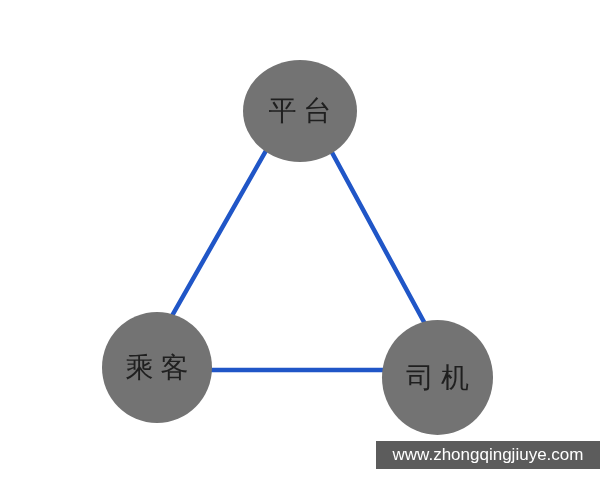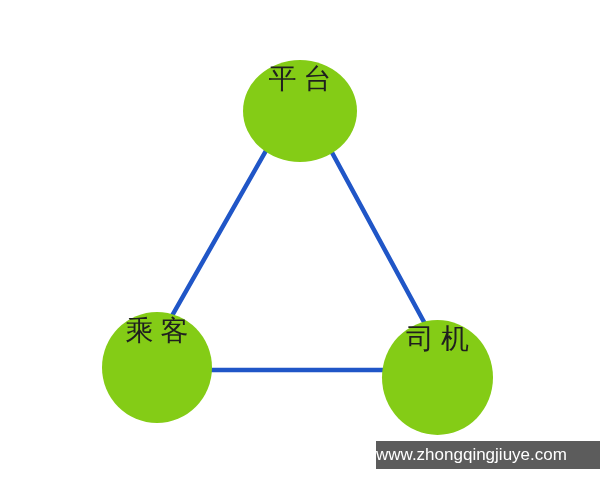--- a/index.html
+++ b/index.html
@@ -30,23 +30,24 @@
     position: absolute;
     left: 0; top: 0;
     width: 600px; height: 480px;
   }
   .edges line {
     stroke-width: 4.5;
     stroke-linecap: round;
   }
   .node {
     position: absolute;
-    background: #84cc16;
+    background: #737373;
     border-radius: 50%;
     display: flex;
+    align-items: center;
     justify-content: center;
   }
   .node span {
     color: #1f1f1f;
     font-size: 28px;
     font-weight: 500;
     letter-spacing: 7px;
     margin-left: 7px;
     white-space: nowrap;
   }
@@ -54,21 +55,21 @@
   .node-passenger { left: 102px; top: 312px; width: 110px; height: 111px; }
   .node-driver    { left: 382px; top: 320px; width: 111px; height: 115px; }
   .watermark {
     position: absolute;
     right: 0; top: 441px;
     width: 224px; height: 28px;
     background: #5c5c5c;
     color: #ffffff;
     font-size: 17px;
     line-height: 28px;
-    text-align: left;
+    text-align: center;
     white-space: nowrap;
   }
 </style>
 </head>
 <body>
 
 <div class="stage">
 
 
   <svg class="edges" viewBox="0 0 600 480" xmlns="http://www.w3.org/2000/svg">

